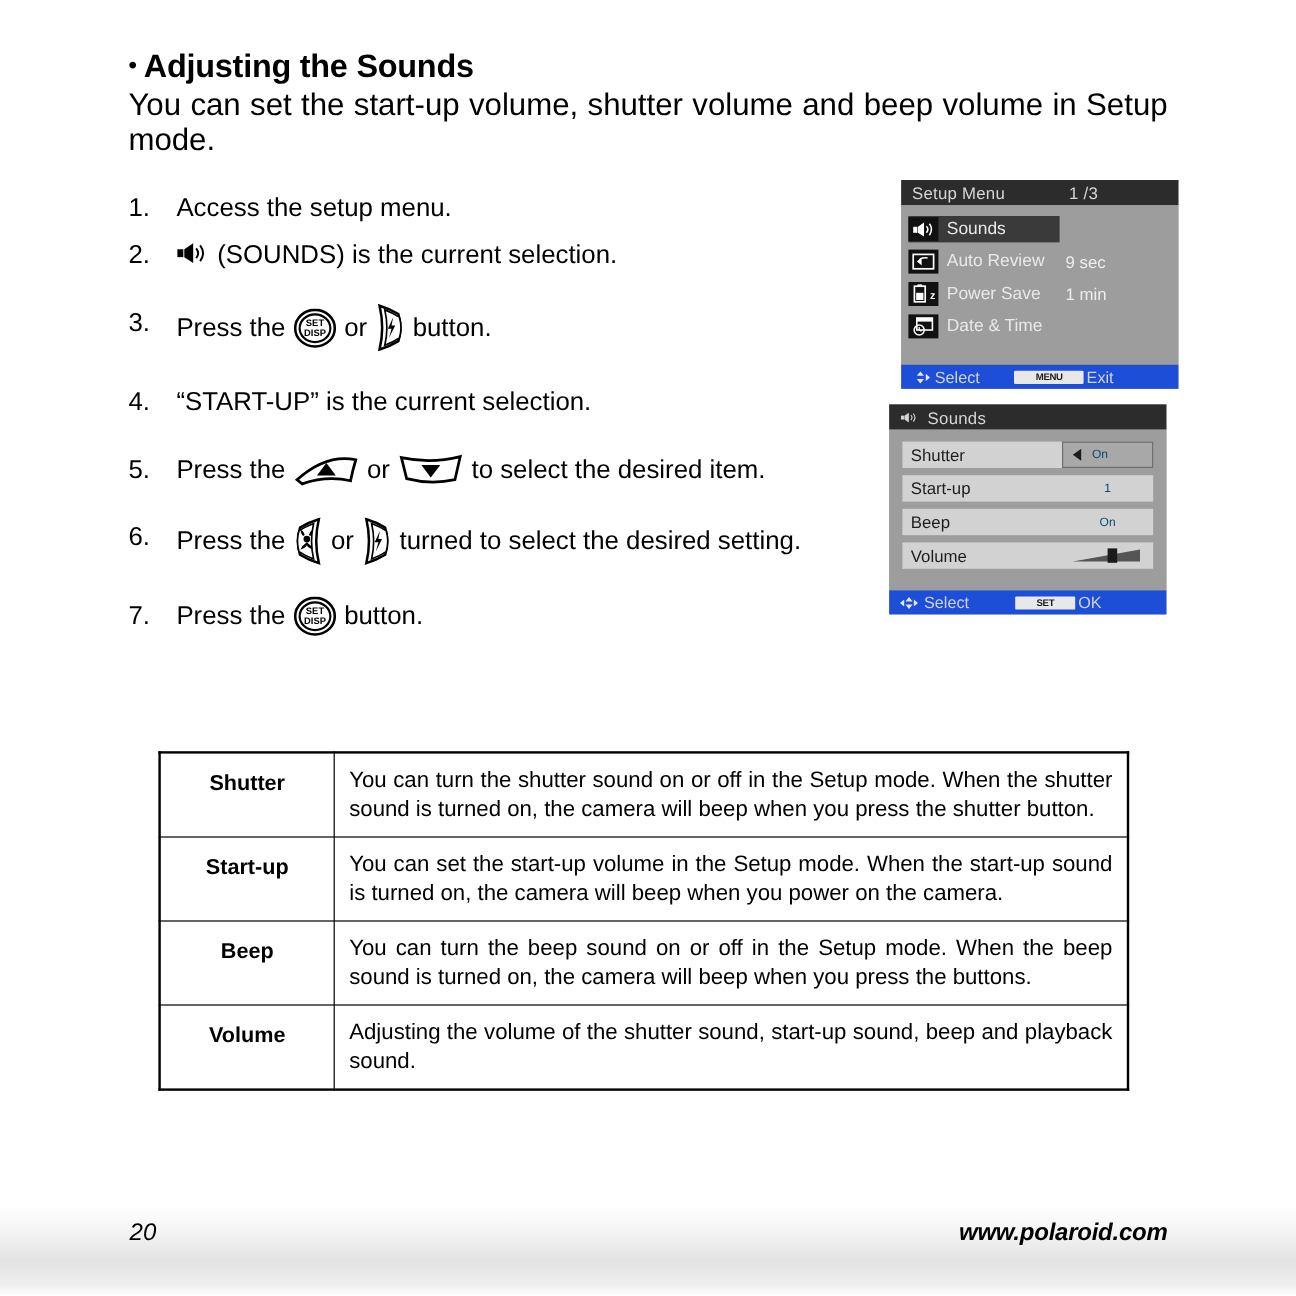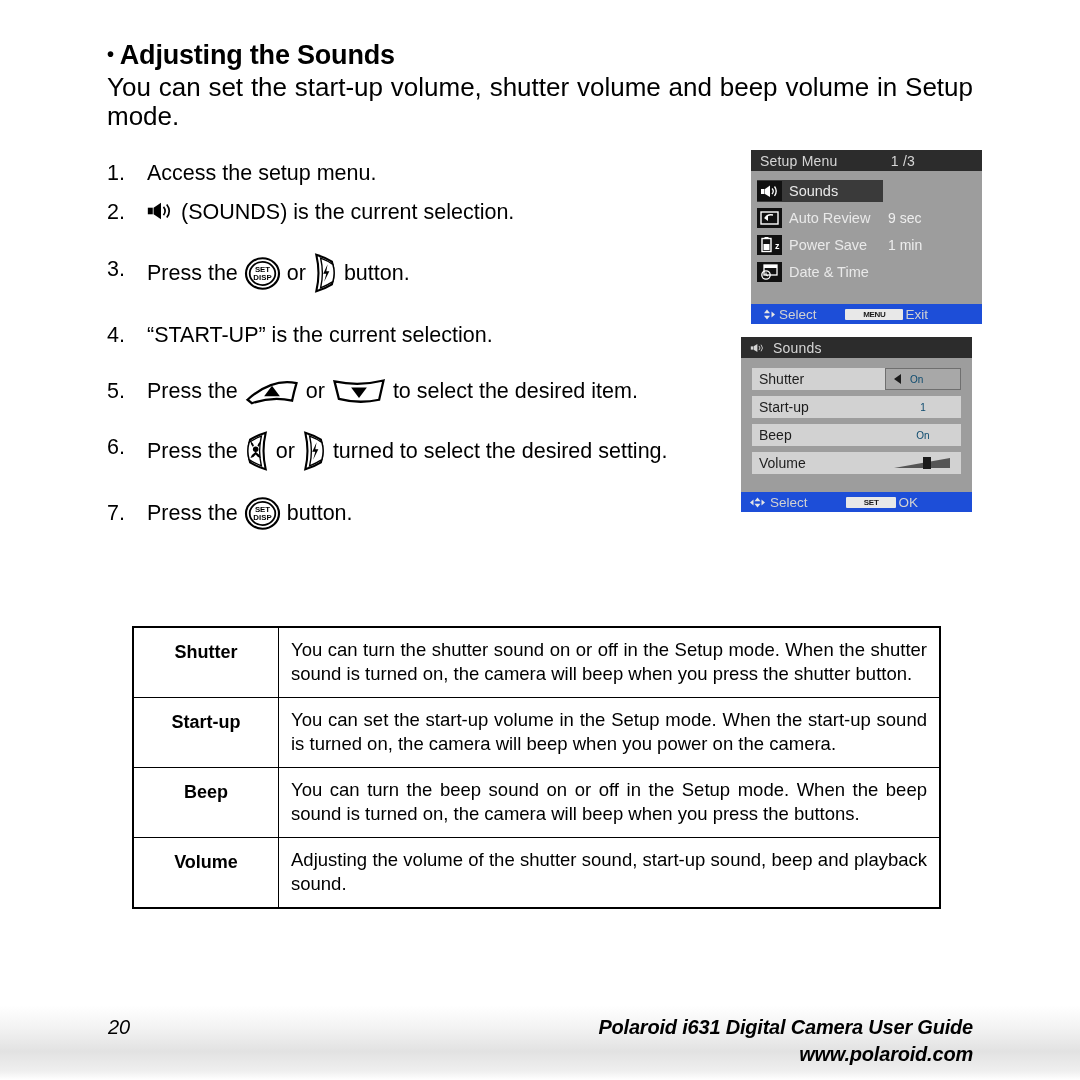--- a/index.html
+++ b/index.html
@@ -587,17 +587,16 @@
     <tr>
       <td class="term">Volume</td>
       <td class="def">Adjusting the volume of the shutter sound, start-up sound, beep and playback sound.</td>
     </tr>
   </tbody>
     </table>
 
   <div class="footer-band"></div>
   <div class="page-num">20</div>
   <div class="brand">
-    <div>Polaroid i631 Digital Camera User Guide</div>
     <div>www.polaroid.com</div>
   </div>
 
 </div>
 
 </body></html>

